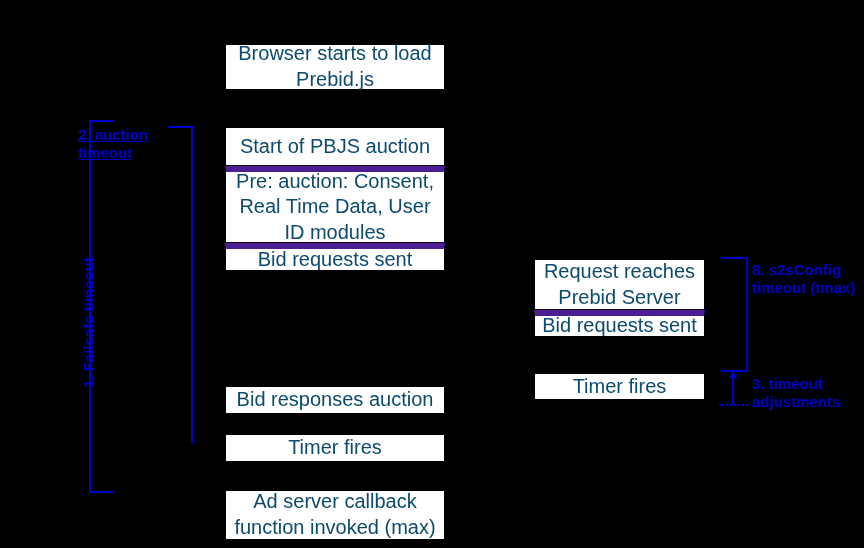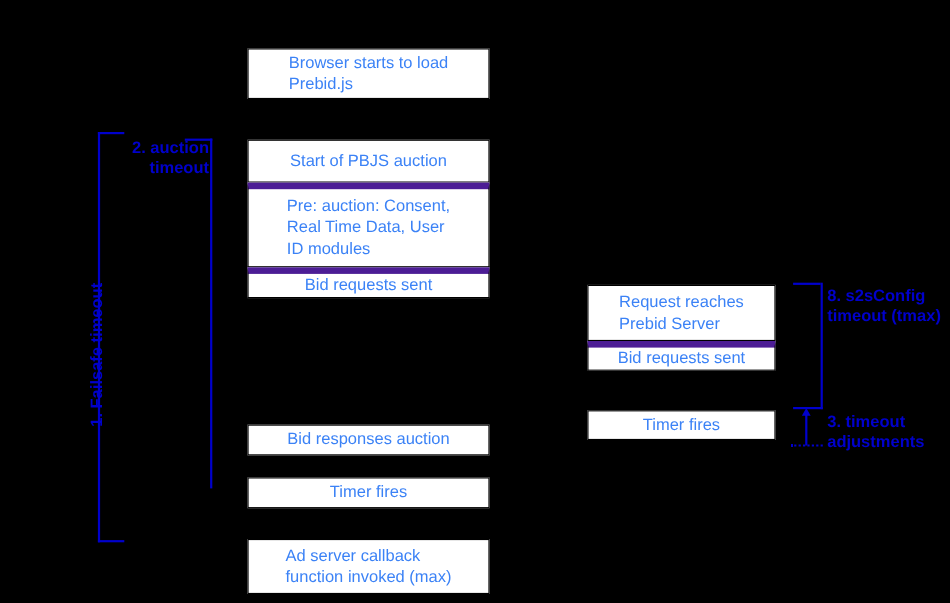--- a/index.html
+++ b/index.html
@@ -14,47 +14,48 @@
   #canvas {
     position: relative;
     width: 864px;
     height: 548px;
     background: #000000;
     overflow: hidden;
   }
   .box {
     position: absolute;
     background: #ffffff;
-    color: #3b82f6;
+    color: #0c4a6e;
     border: 1px solid #000000;
     box-sizing: border-box;
     display: flex;
     align-items: center;
     justify-content: center;
-    text-align: left;
-    font-size: 15px;
+    text-align: center;
+    font-size: 20px;
     line-height: 1.28;
     font-family: "Liberation Sans", sans-serif;
     white-space: pre-line;
     padding: 0 4px;
   }
   .box.stacked-mid {
     border-top: 6px solid #4c1d95;
   }
   .blue-label {
     position: absolute;
     color: #0000cc;
     font-weight: bold;
     font-size: 15px;
     line-height: 1.22;
     font-family: "Liberation Sans", sans-serif;
     white-space: pre-line;
   }
   .blue-label.right-align {
-    text-align: right;
+    text-align: left;
+    text-decoration: underline;
   }
   .blue-label.left-align {
     text-align: left;
   }
   .vline {
     position: absolute;
     background: #0000cc;
     width: 2px;
   }
   .hline {

